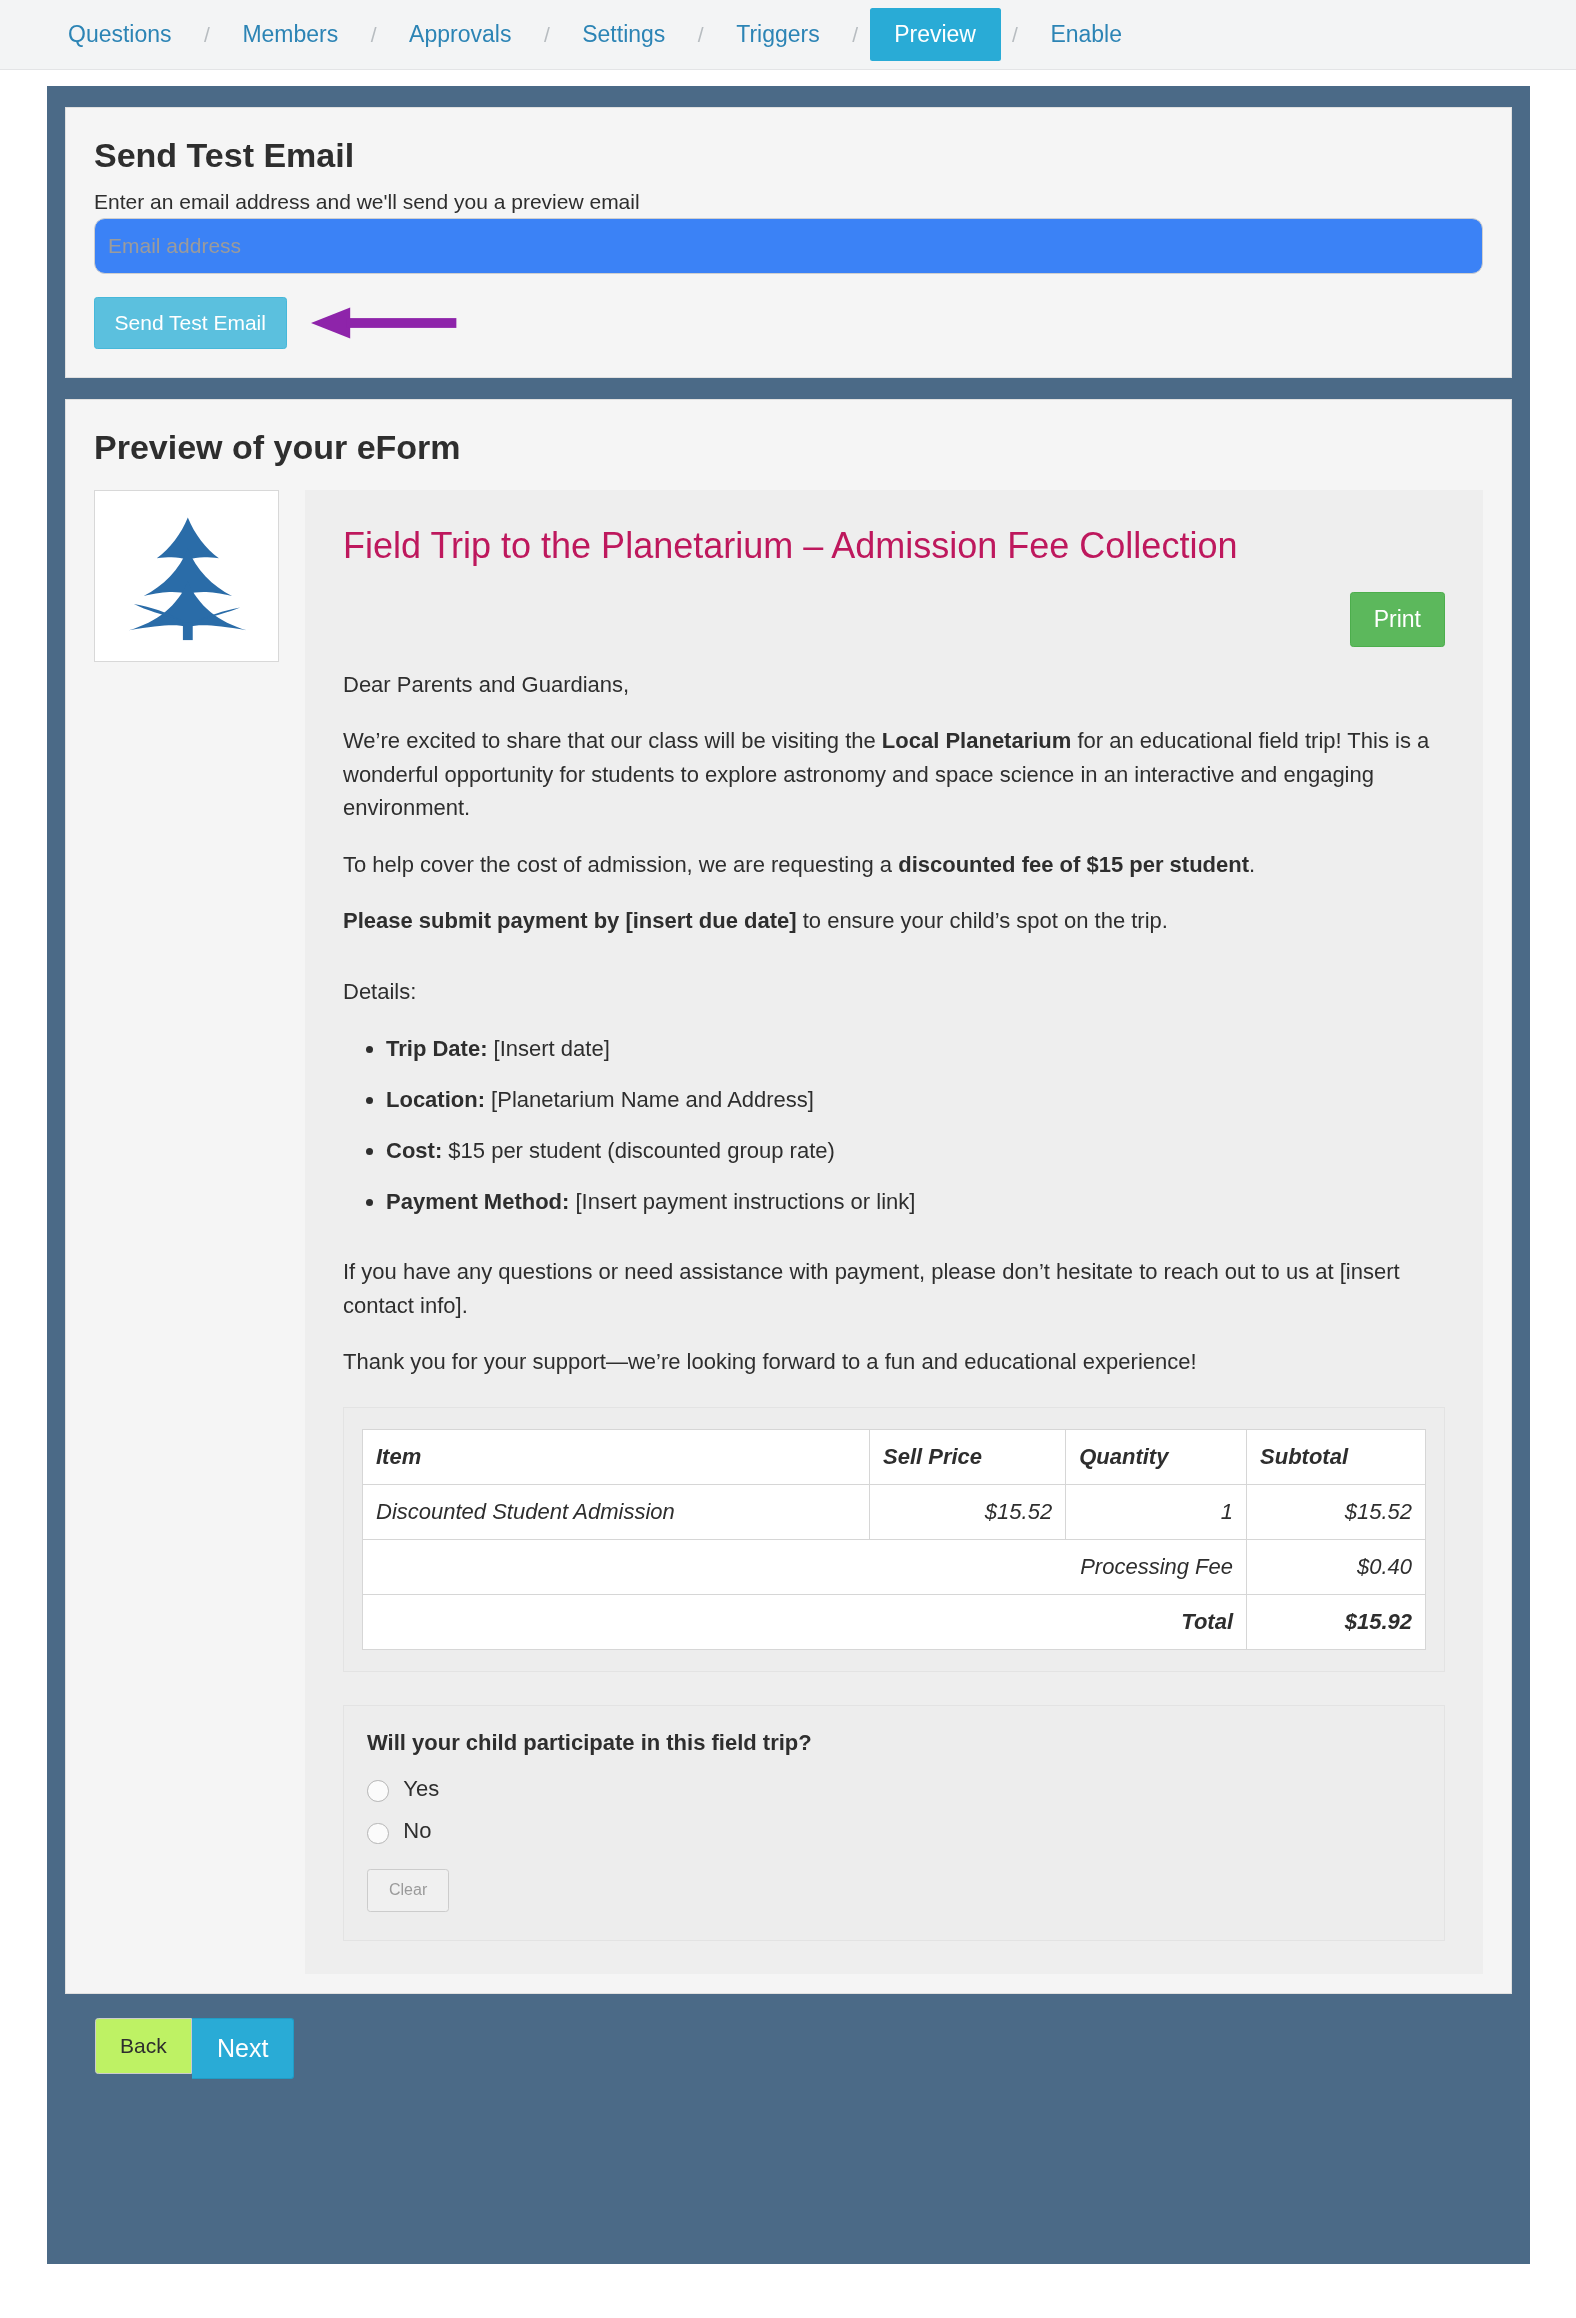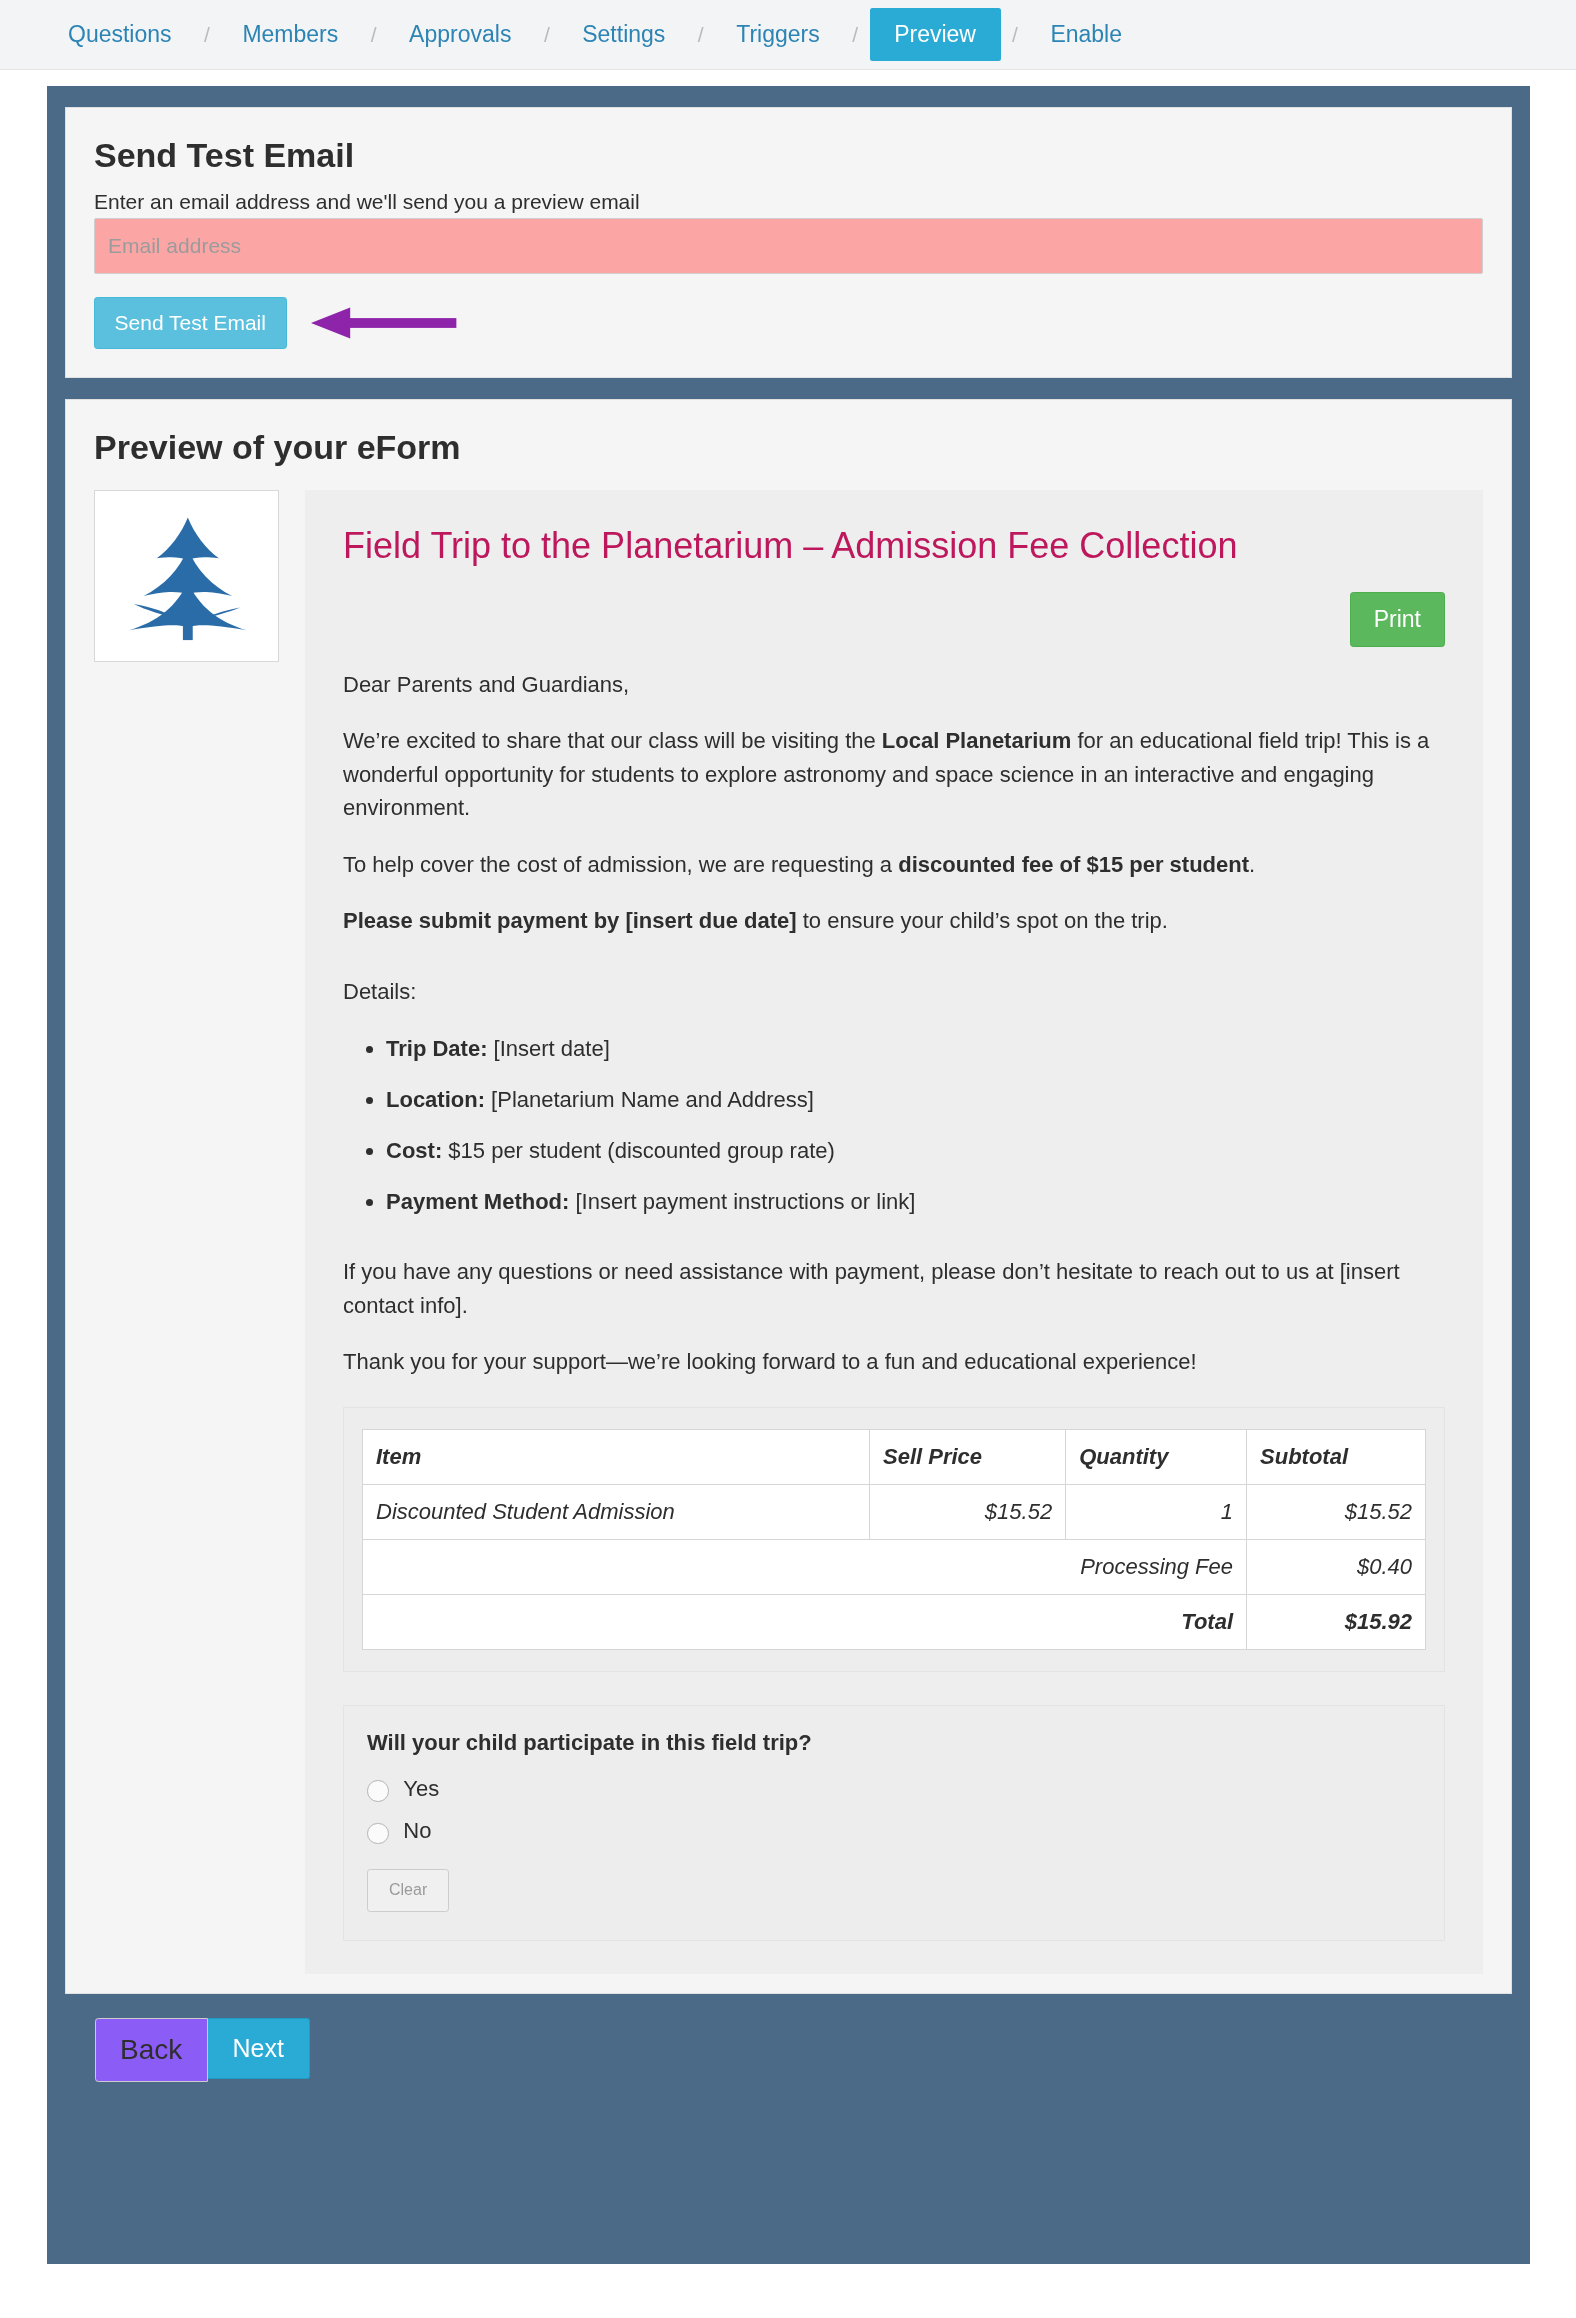--- a/index.html
+++ b/index.html
@@ -74,22 +74,22 @@
     font-size: 21px;
     color: #2e2e2e;
     margin: 0 0 4px 0;
   }
   .email-input {
     display: block;
     width: 100%;
     box-sizing: border-box;
     height: 56px;
     border: 0.8px solid #cfcfcf;
-    border-radius: 2px;
-    background: #fca5a5;
+    border-radius: 11px;
+    background: #3b82f6;
     font-size: 21px;
     color: #2e2e2e;
     padding: 0 13px;
     font-family: "Liberation Sans", sans-serif;
     margin-bottom: 23px;
   }
   .email-input::placeholder { color: #9b9b9b; }
   .send-btn {
     display: inline-block;
     background: #5bc0de;
@@ -251,24 +251,24 @@
     font-family: Liberation Sans, sans-serif;
   }
 
   
   .bottom-nav {
     display: flex;
     align-items: flex-start;
     margin: 24.6px 0 0 29.5px;
   }
   .back-btn {
-    background: #8b5cf6;
+    background: #bef264;
     border: 0.8px solid #cccccc;
     color: #2e2e2e;
-    font-size: 28px;
+    font-size: 21px;
     padding: 14.7px 24.6px;
     border-radius: 3.3px 0 0 3.3px;
     cursor: pointer;
     font-family: "Liberation Sans", sans-serif;
   }
   .next-btn {
     background: #29abd6;
     border: 0.8px solid #1f9cc6;
     border-left: none;
     color: #ffffff;

